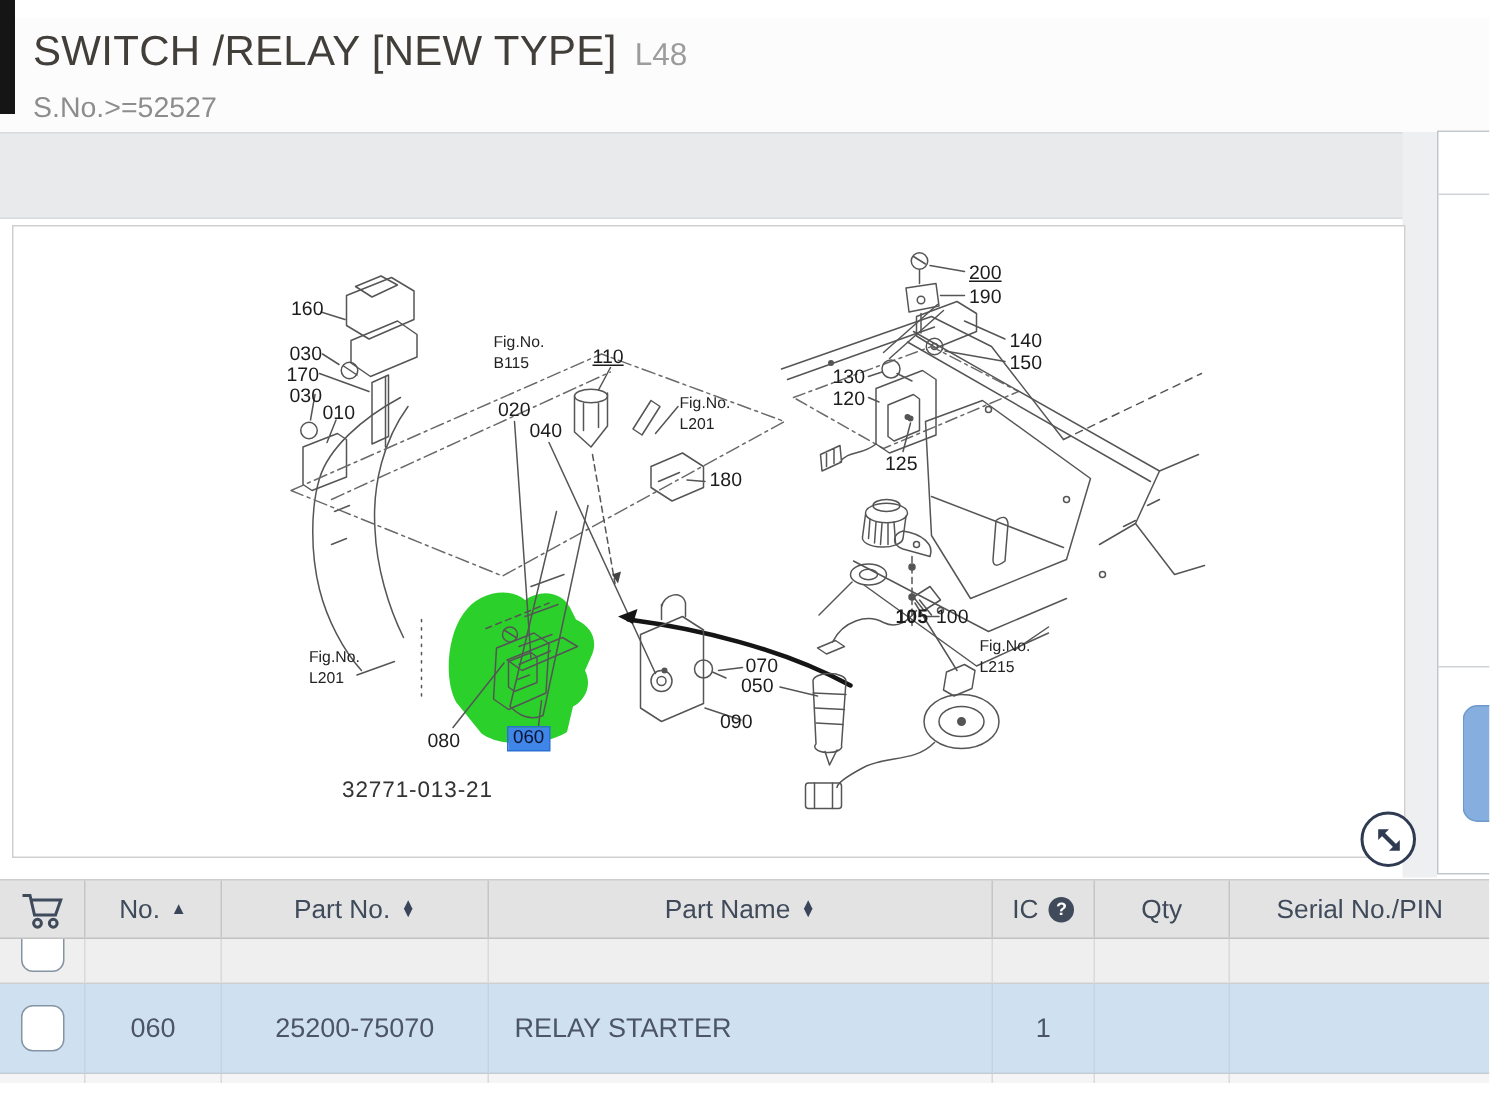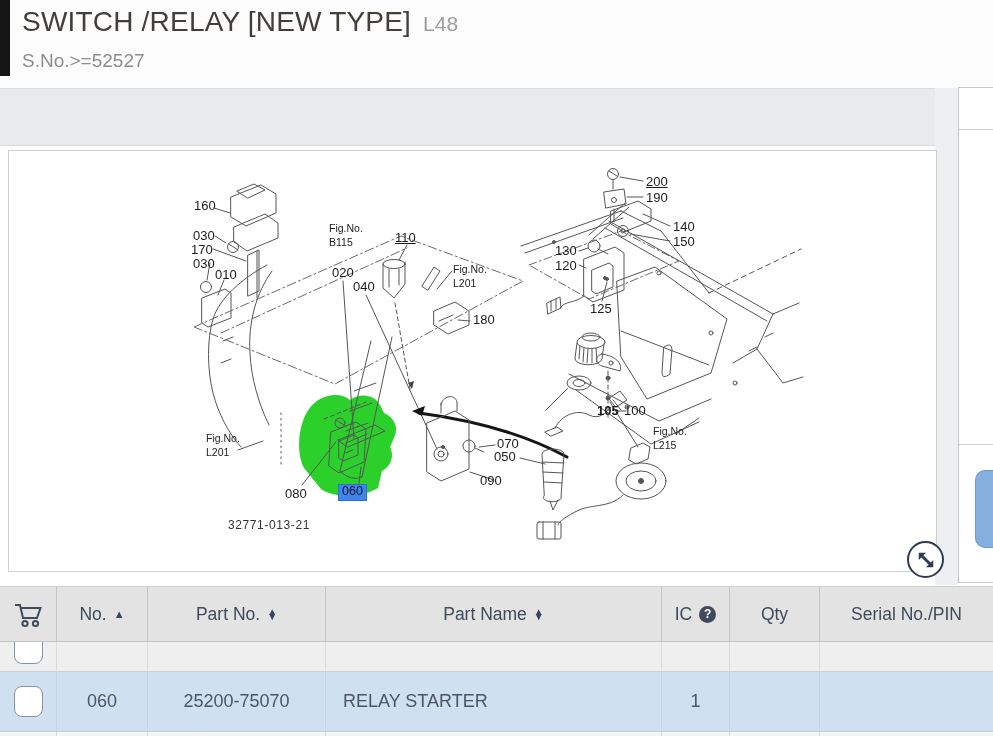--- a/index.html
+++ b/index.html
@@ -1,20 +1,20 @@
 <!DOCTYPE html>
 <html><head>
 <meta charset="utf-8">
 <style>
   html,body{margin:0;padding:0;background:#fff;}
   #app{position:relative;width:993px;height:736px;overflow:hidden;background:#fff;
        font-family:"Liberation Sans",sans-serif;color:#3f4a5a;}
   
   .edge-bar{position:absolute;left:0;top:0;width:10px;height:76px;background:#151515;}
-  .hdr{position:absolute;left:0;top:0;width:100%;height:88px;background:#fcfcfc;}
+  .hdr{position:absolute;left:0;top:12px;width:100%;height:88px;background:#fcfcfc;}
   .title-row{position:absolute;left:22px;top:6px;display:flex;align-items:baseline;gap:12px;}
   .title{font-size:28px;color:#423e3a;letter-spacing:.2px;font-weight:400;}
   .model{font-size:21px;color:#9c9c9c;}
   .subtitle{position:absolute;left:22px;top:50px;font-size:19px;color:#8d8d8d;}
   
   .toolbar{position:absolute;left:0;top:88px;width:937px;height:58px;background:#e9eaeb;
            border-top:1px solid #d9dadb;border-bottom:1px solid #d9dadb;box-sizing:border-box;}
   .tbtn{position:absolute;cursor:pointer;}
   .slider-track{position:absolute;left:92px;top:114px;width:148px;height:6px;background:#9aa0a5;border-radius:3px;}
   .slider-dot{position:absolute;top:2px;width:2.5px;height:2.5px;background:#f2f2f2;border-radius:50%;}
@@ -26,36 +26,36 @@
   .seg .hq{background:#333e52;color:#fff;}
   .seg .lq{color:#333e52;border-left:1px solid #c9ccd2;}
   .navbtn{position:absolute;top:98px;width:64px;height:38px;background:#fff;border:2px solid #333e52;
           border-radius:6px;box-sizing:border-box;display:flex;align-items:center;justify-content:center;cursor:pointer;}
   
   .viewer-bg{position:absolute;left:935px;top:88px;width:23px;height:497px;background:#edeff1;}
   .canvas{position:absolute;left:8px;top:150px;width:927px;height:420px;background:#fff;
           border:1px solid #cfcfcf;box-sizing:content-box;}
   .dlabel{position:absolute;font-size:13px;line-height:1.1;color:#1c1c1c;white-space:pre-line;}
   .dlabel.fig{font-size:10.5px;line-height:1.3;color:#222;}
-  .dlabel.code{font-size:12px;letter-spacing:.6px;color:#333;}
+  .dlabel.code{font-size:15px;letter-spacing:.6px;color:#333;}
   .dlabel.tag{background:#3f86e8;color:#0d1535;padding:0 3px 1px;font-size:12.5px;
               outline:1.5px solid #2b6fd4;cursor:pointer;}
   .expand-btn{position:absolute;left:907px;top:541px;width:37px;height:37px;border-radius:50%;
               background:#fff;border:2.5px solid #2f3b52;box-sizing:border-box;cursor:pointer;
               display:flex;align-items:center;justify-content:center;}
   
   .side-panel{position:absolute;left:958px;top:87px;width:40px;height:496px;background:#fff;
               border:1px solid #c2c7cc;box-sizing:border-box;}
   .side-div{position:absolute;left:0;width:100%;height:0;border-top:1px solid #cfd3d7;}
   .side-blue-btn{position:absolute;left:975px;top:470px;width:22px;height:76px;background:#86aede;
                  border:1px solid #6f99cc;border-right:none;border-radius:10px 0 0 10px;cursor:pointer;}
   
   .ptable{position:absolute;left:0;top:586px;width:993px;}
   .trow{display:grid;grid-template-columns:57px 91px 178px 336px 68px 90px 173px;}
-  .thead{background:#e3e3e4;height:56px;border-top:1px solid #cdcdcd;border-bottom:1px solid #c2c2c2;box-sizing:border-box;}
+  .thead{background:#e3e3e4;height:40px;border-top:1px solid #cdcdcd;border-bottom:1px solid #c2c2c2;box-sizing:border-box;}
   .thead>div{display:flex;align-items:center;justify-content:center;gap:7px;font-size:17.5px;
              color:#3f4a5a;border-right:1px solid #c6c6c6;box-sizing:border-box;cursor:pointer;}
   .thead>div:last-child{border-right:none;}
   .tbody-row>div{display:flex;align-items:center;justify-content:center;font-size:18px;color:#4c5565;
                  border-right:1px solid #d8dadc;box-sizing:border-box;}
   .tbody-row>div:last-child{border-right:none;}
   .row-partial{height:29px;background:#efefef;border-bottom:1px solid #cfcfcf;overflow:hidden;}
   .row-selected{height:59px;background:#cfe0f1;border-bottom:1px solid #c3ccd6;cursor:pointer;}
   .row-selected>div{border-right:1px solid #c5d3e2;}
   .row-bottom{height:6px;background:#f5f5f5;}

